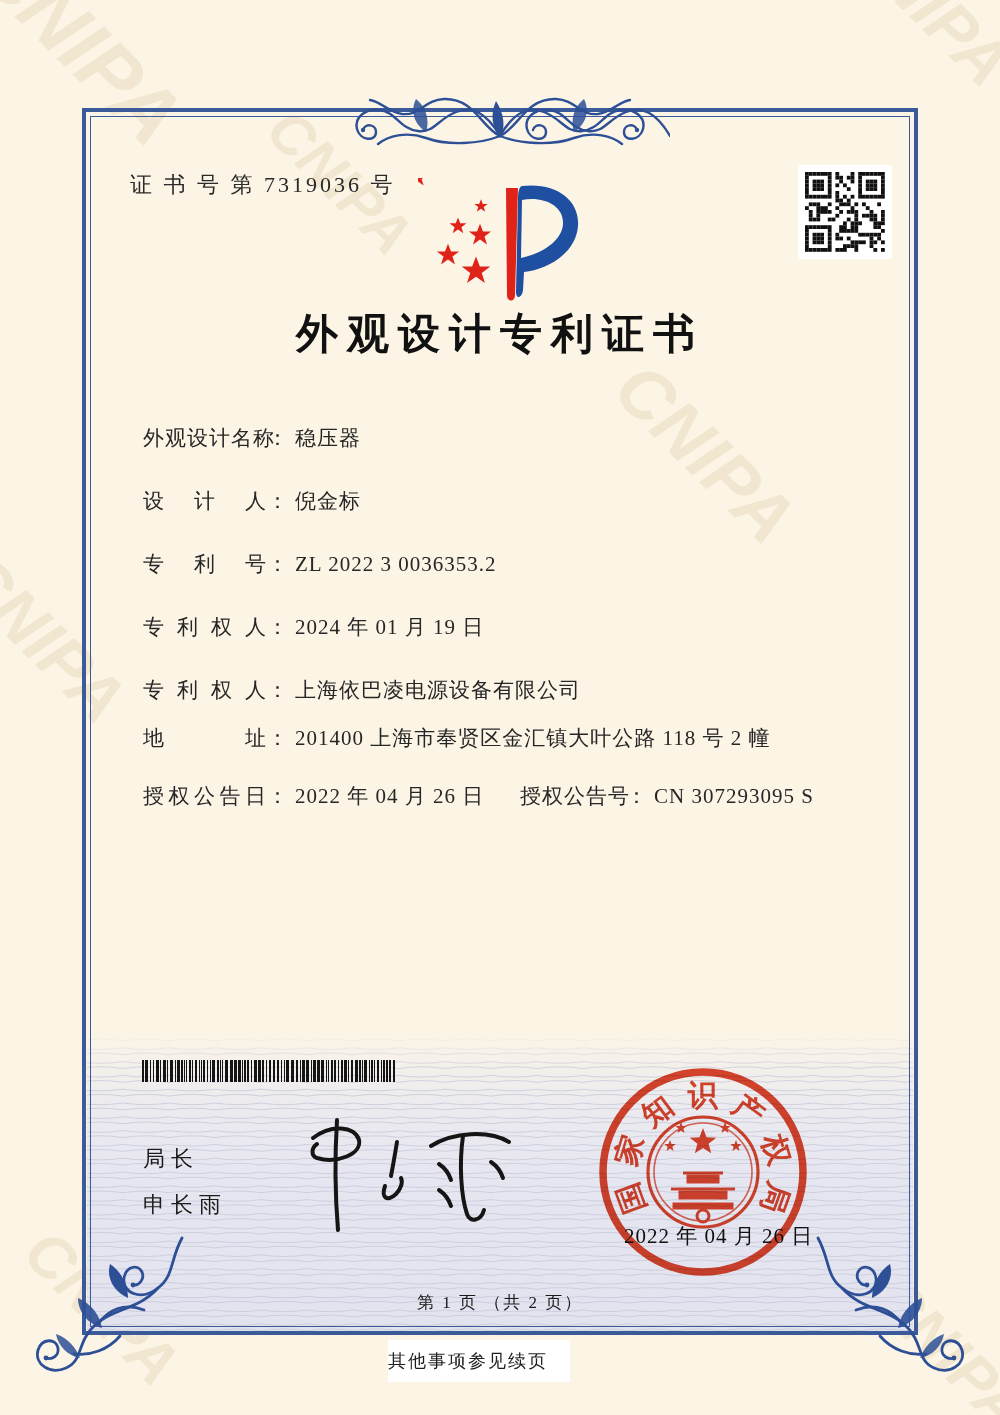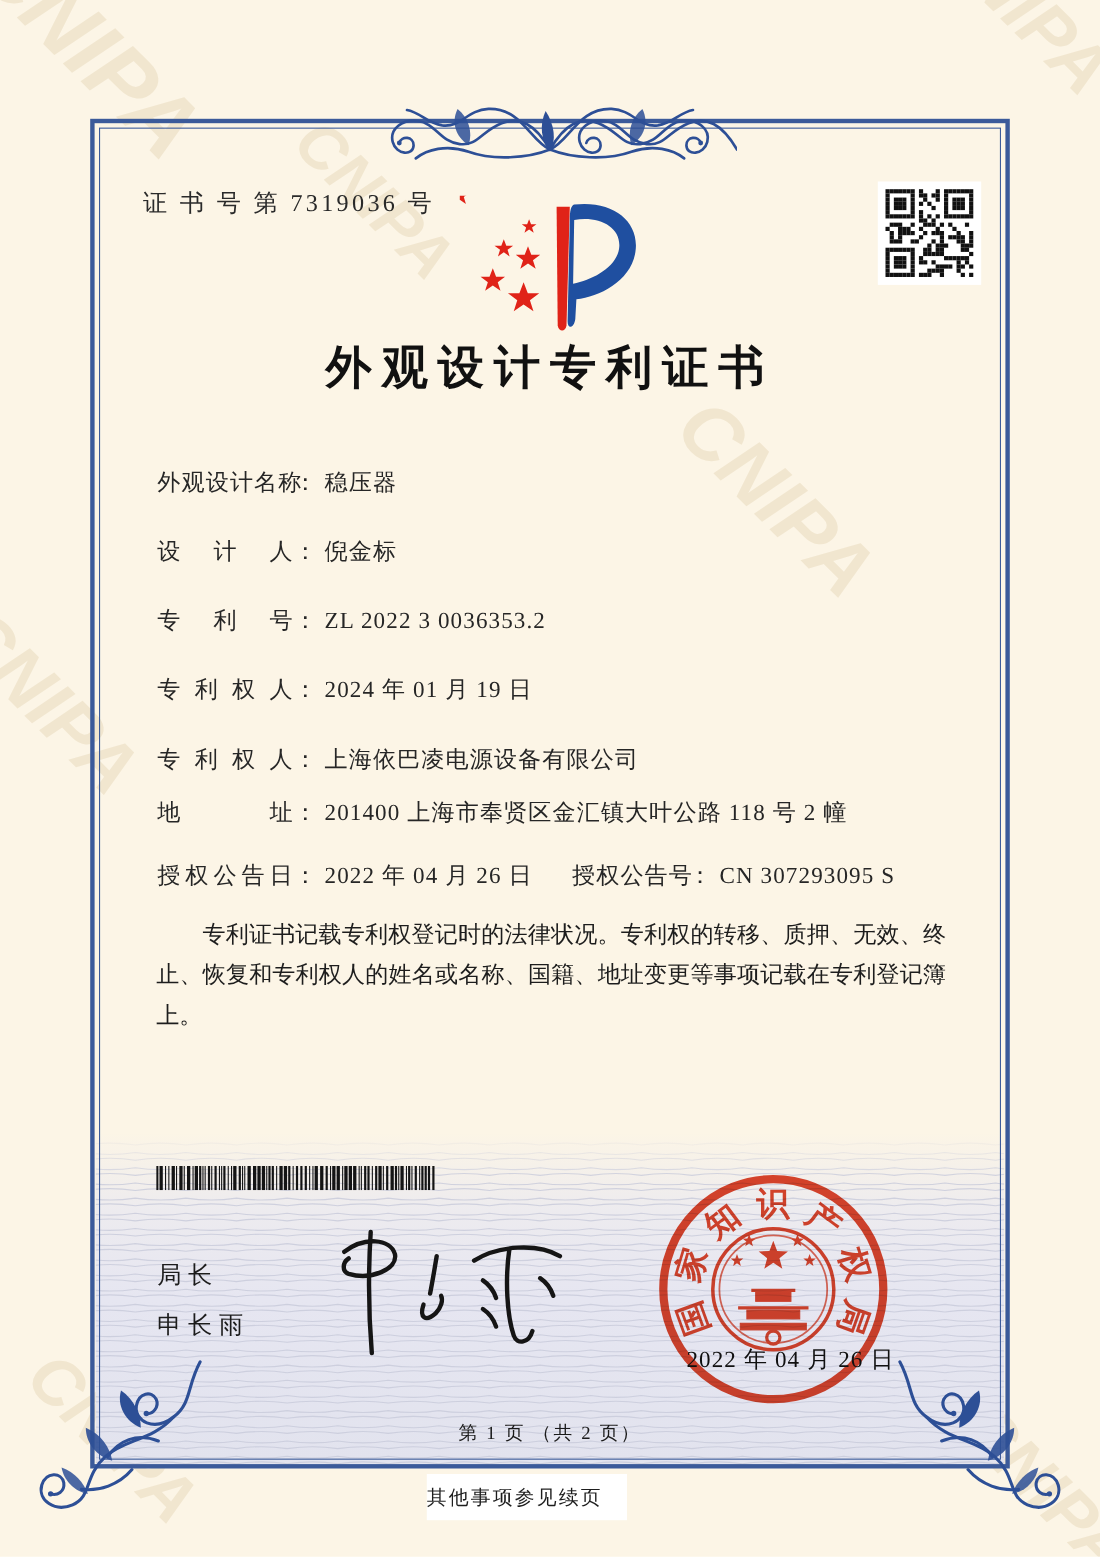--- a/index.html
+++ b/index.html
@@ -459,21 +459,20 @@
   <span class="flabel">地址</span><span class="fcolon">：</span><span class="fvalue">201400 上海市奉贤区金汇镇大叶公路 118 号 2 幢</span>
 </div>
 <div class="frow" style="top:782px;">
   <span class="flabel">授权公告日</span><span class="fcolon">：</span><span class="fvalue">2022 年 04 月 26 日</span>
 </div>
 <div class="frow" style="top:782px;left:520px;">
   <span class="flabel short">授权公告号</span><span class="fcolon">：</span><span class="fvalue">CN 307293095 S</span>
 </div>
 
 <div class="paras">
-  <p>专利证书记载专利权登记时的法律状况。专利权的转移、质押、无效、终止、恢复和专利权人的姓名或名称、国籍、地址变更等事项记载在专利登记簿上。</p>
 </div>
 
 <svg class="barcode" id="barcode" xmlns="http://www.w3.org/2000/svg">
     <rect x="0" y="0" width="2" height="22" fill="#141414"></rect>
     <rect x="3" y="0" width="3" height="22" fill="#141414"></rect>
     <rect x="8" y="0" width="1" height="22" fill="#141414"></rect>
     <rect x="11" y="0" width="1" height="22" fill="#141414"></rect>
     <rect x="14" y="0" width="3" height="22" fill="#141414"></rect>
     <rect x="18" y="0" width="1" height="22" fill="#141414"></rect>
     <rect x="21" y="0" width="3" height="22" fill="#141414"></rect>

